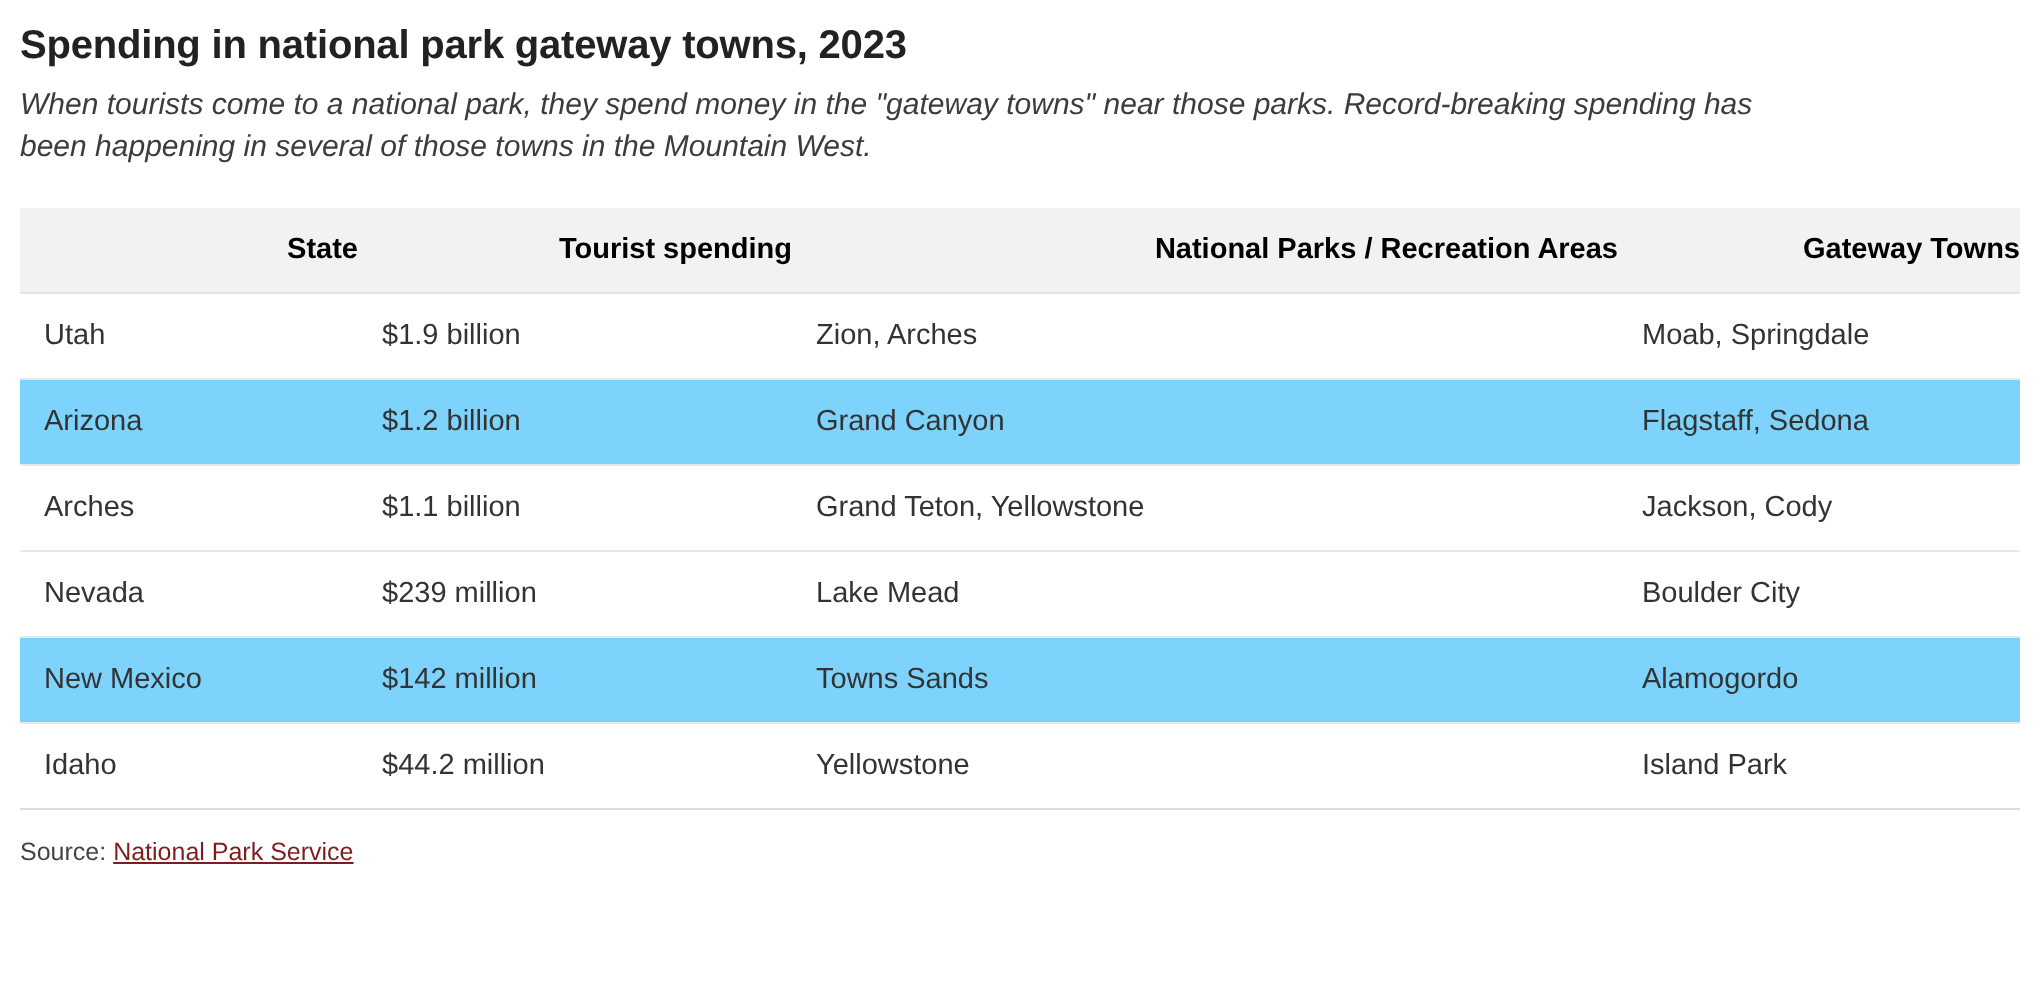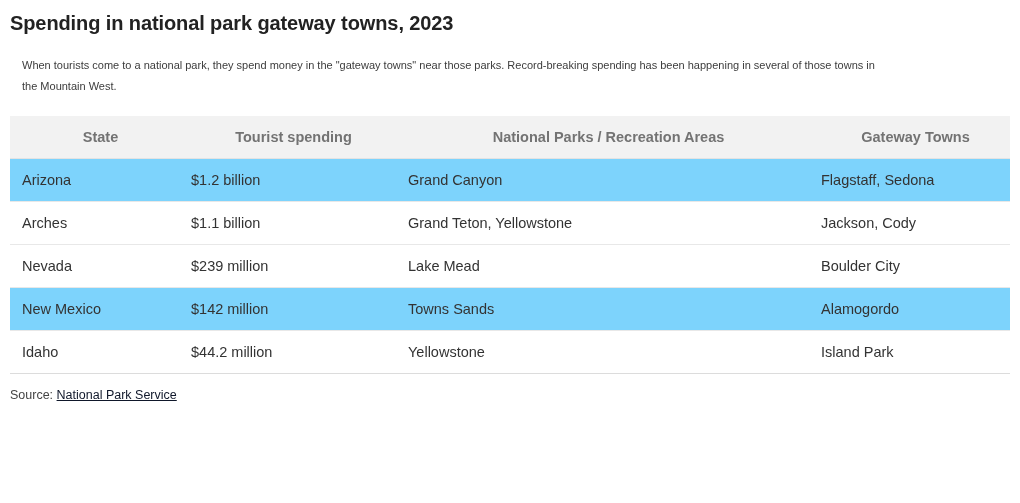--- a/index.html
+++ b/index.html
@@ -25,47 +25,48 @@
   .title {
     font-size: 20px;
     font-weight: bold;
     color: #222222;
     letter-spacing: -0.1px;
     margin: 0;
     padding-top: 10px;
     line-height: 26px;
   }
   .subtitle {
-    font-size: 11px;
+    font-size: 15px;
     font-weight: normal;
     color: #3c3c3c;
     line-height: 20.5px;
-    margin: 12px;
+    margin: 0;
     padding-top: 7px;
     max-width: 966px;
+    font-style: italic;
   }
   table.data-table {
     width: 1000px;
     border-collapse: collapse;
     margin-top: 20px;
     table-layout: fixed;
     font-size: 14.5px;
   }
   table.data-table col.c1 { width: 169px; }
   table.data-table col.c2 { width: 217px; }
   table.data-table col.c3 { width: 413px; }
   table.data-table col.c4 { width: 201px; }
 
   thead tr {
     background: #f2f2f2;
   }
   thead th {
-    text-align: center;
+    text-align: right;
     font-weight: bold;
-    color: #737373;
+    color: #000000;
     font-size: 14.5px;
     padding: 13px 0 13px 12px;
     border-bottom: 1px solid #e3e3e3;
     white-space: nowrap;
   }
   tbody td {
     text-align: left;
     padding: 13px 0 13px 12px;
     color: #333333;
     border-bottom: 1px solid #e8e8e8;
@@ -76,21 +77,21 @@
   tbody tr.even { background: #7dd3fc; }
   tbody tr:last-child td { border-bottom: 1px solid #dcdcdc; }
 
   .source {
     font-size: 12.5px;
     color: #444444;
     padding-top: 13px;
     line-height: 16px;
   }
   .source a, .source .src-link {
-    color: #0f172a;
+    color: #7f1d1d;
     text-decoration: underline;
     cursor: pointer;
   }
 </style>
 </head>
 <body>
 
 <div class="wrap">
 
   <h1 class="title">Spending in national park gateway towns, 2023</h1>
@@ -106,20 +107,26 @@
     </colgroup>
     <thead>
       <tr>
         <th>State</th>
         <th>Tourist spending</th>
         <th>National Parks / Recreation Areas</th>
         <th>Gateway Towns</th>
       </tr>
     </thead>
     <tbody>
+      <tr class="odd">
+        <td>Utah</td>
+        <td>$1.9 billion</td>
+        <td>Zion, Arches</td>
+        <td>Moab, Springdale</td>
+      </tr>
       <tr class="even">
         <td>Arizona</td>
         <td>$1.2 billion</td>
         <td>Grand Canyon</td>
         <td>Flagstaff, Sedona</td>
       </tr>
       <tr class="odd">
         <td>Arches</td>
         <td>$1.1 billion</td>
         <td>Grand Teton, Yellowstone</td>

